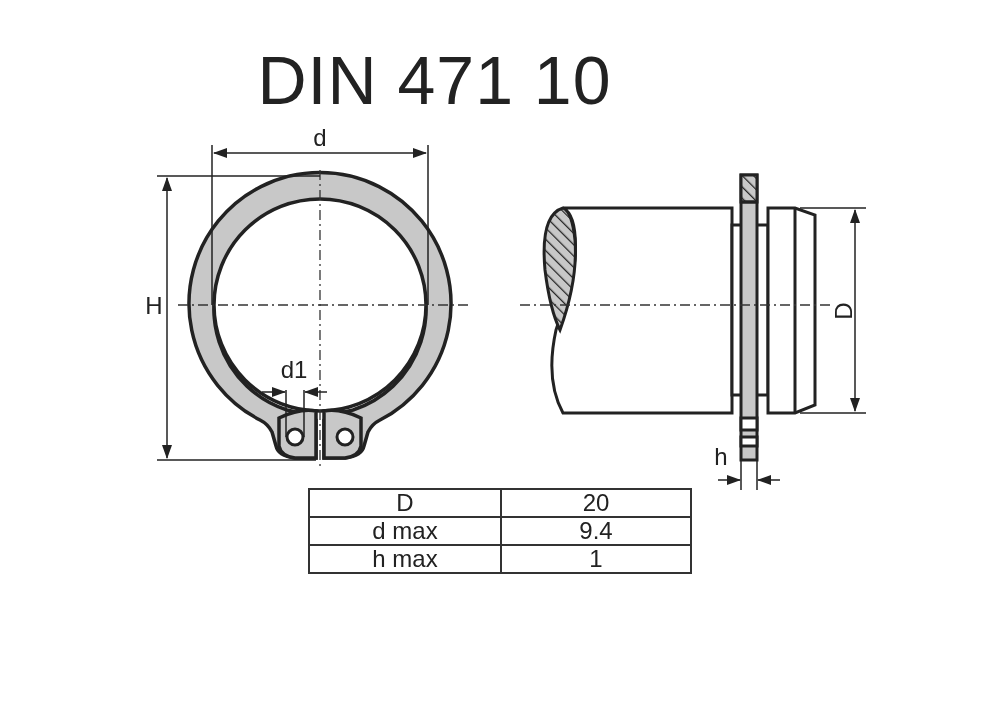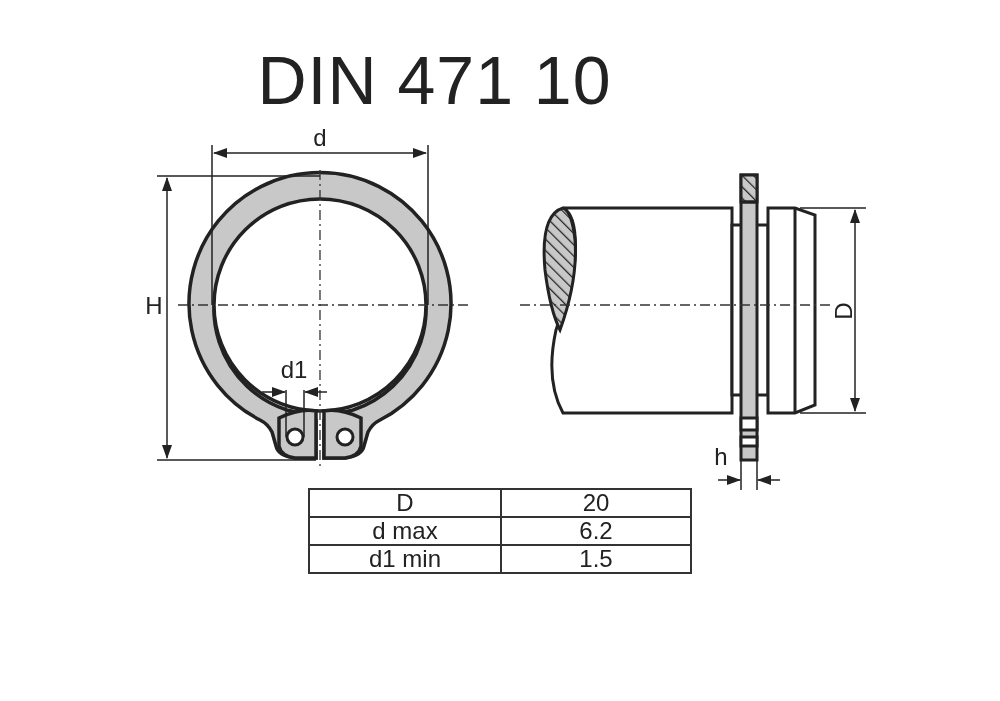--- a/index.html
+++ b/index.html
@@ -126,20 +126,20 @@
 </svg>
 
 <table class="spec-table">
   <tbody>
     <tr>
       <td>D</td>
       <td>20</td>
     </tr>
     <tr>
       <td>d max</td>
-      <td>6.2</td>
+      <td>9.4</td>
     </tr>
     <tr>
-      <td>d1 min</td>
-      <td>1.5</td>
+      <td>h max</td>
+      <td>1</td>
     </tr>
   </tbody>
 </table>
 
 </body></html>

